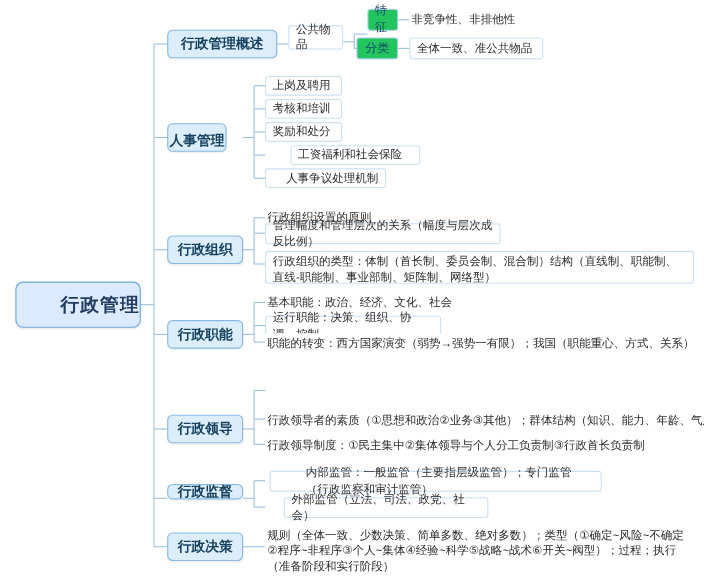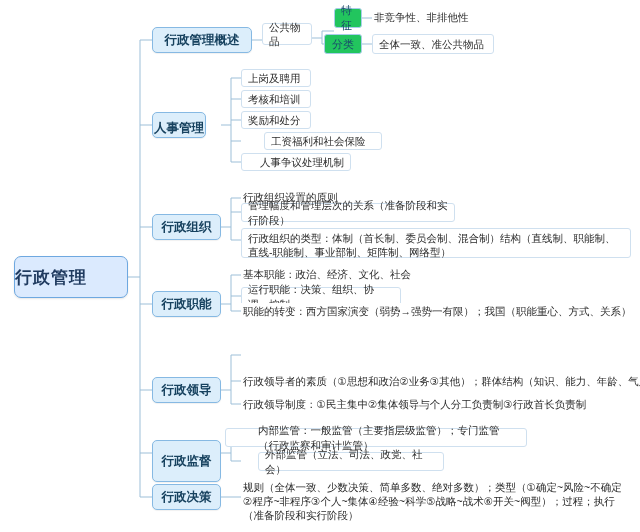--- a/index.html
+++ b/index.html
@@ -20,21 +20,21 @@
   }
   
   .root{
     background:#dbeafe;
     border:1px solid #6ea8e0;
     border-radius:7px;
     color:#1f3a5f;
     font-size:17px;
     font-weight:bold;
     letter-spacing:1px;
-    justify-content:flex-start;
+    justify-content:flex-end;
     box-shadow:0 1px 2px rgba(0,0,0,.10);
     font-family:Liberation Mono, monospace;
   }
   
   .l1{
     background:#dceefb;
     border:1px solid #86b9e3;
     border-radius:5px;
     color:#17425f;
     font-size:12.5px;
@@ -175,21 +175,21 @@
     <span>人事争议处理机制</span>
   </div>
 
   <div class="node l1" style="left:152px;top:214px;width:69px;height:26px;">
     <span>行政组织</span>
   </div>
   <div class="node l3" style="left:241px;top:189px;width:140px;height:18px;">
     <span>行政组织设置的原则</span>
   </div>
   <div class="node l2" style="left:241px;top:203px;width:214px;height:19px;">
-    <span>管理幅度和管理层次的关系（准备阶段和实行阶段）</span>
+    <span>管理幅度和管理层次的关系（幅度与层次成反比例）</span>
   </div>
   <div class="node l2" style="left:241px;top:228px;width:390px;height:30px;align-items:flex-start;">
     <span>行政组织的类型：体制（首长制、委员会制、混合制）结构（直线制、职能制、直线-职能制、事业部制、矩阵制、网络型）</span>
   </div>
 
   <div class="node l1" style="left:152px;top:291px;width:69px;height:26px;">
     <span>行政职能</span>
   </div>
   <div class="node l3" style="left:241px;top:266px;width:200px;height:18px;">
     <span>基本职能：政治、经济、文化、社会</span>
@@ -204,24 +204,24 @@
   <div class="node l1" style="left:152px;top:377px;width:69px;height:26px;">
     <span>行政领导</span>
   </div>
   <div class="node l3" style="left:241px;top:373px;width:390px;height:18px;">
     <span>行政领导者的素质（①思想和政治②业务③其他）；群体结构（知识、能力、年龄、气质）</span>
   </div>
   <div class="node l3" style="left:241px;top:396px;width:370px;height:18px;">
     <span>行政领导制度：①民主集中②集体领导与个人分工负责制③行政首长负责制</span>
   </div>
 
-  <div class="node l1" style="left:152px;top:440px;width:69px;height:42px;">
+  <div class="node l1" style="left:152px;top:440px;width:69px;height:14px;">
     <span>行政监督</span>
   </div>
-  <div class="node l2" style="left:225px;top:428px;width:302px;height:19px;padding-left:32px;">
+  <div class="node l2" style="left:245px;top:428px;width:302px;height:19px;padding-left:32px;">
     <span>内部监管：一般监管（主要指层级监管）；专门监管（行政监察和审计监管）</span>
   </div>
   <div class="node l2" style="left:258px;top:452px;width:186px;height:19px;">
     <span>外部监管（立法、司法、政党、社会）</span>
   </div>
 
   <div class="node l3" style="left:241px;top:480px;width:392px;height:34px;align-items:flex-start;white-space:normal;line-height:1.35;">
     <span>规则（全体一致、少数决策、简单多数、绝对多数）；类型（①确定~风险~不确定②程序~非程序③个人~集体④经验~科学⑤战略~战术⑥开关~阀型）；过程；执行（准备阶段和实行阶段）</span>
   </div>
   <div class="node l1" style="left:152px;top:484px;width:69px;height:26px;">

